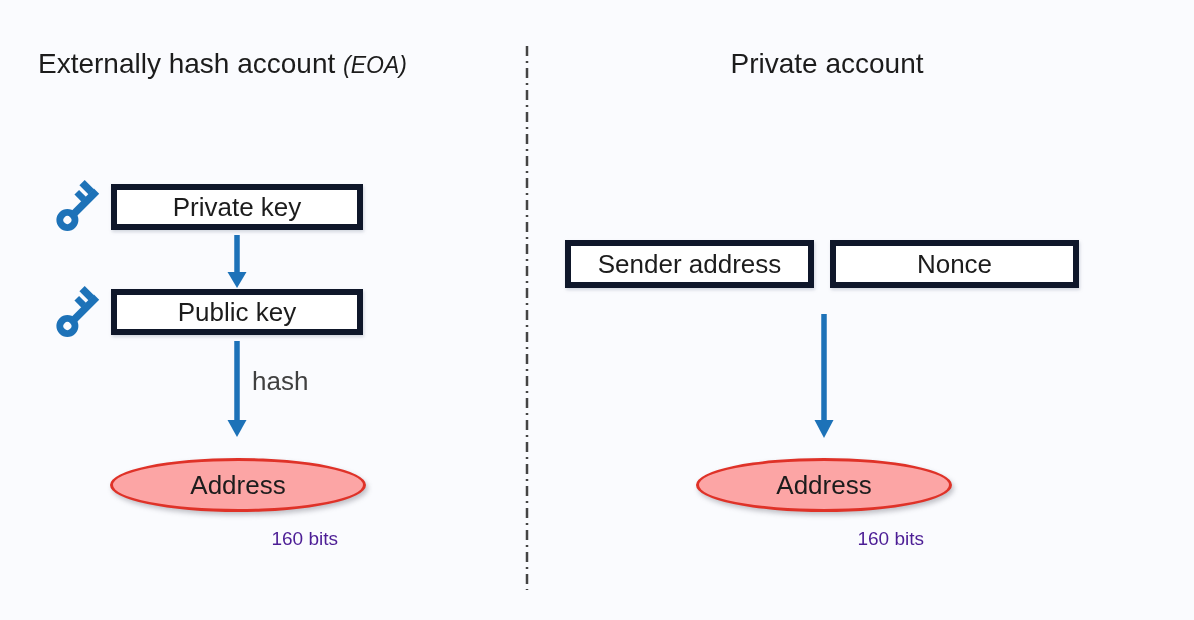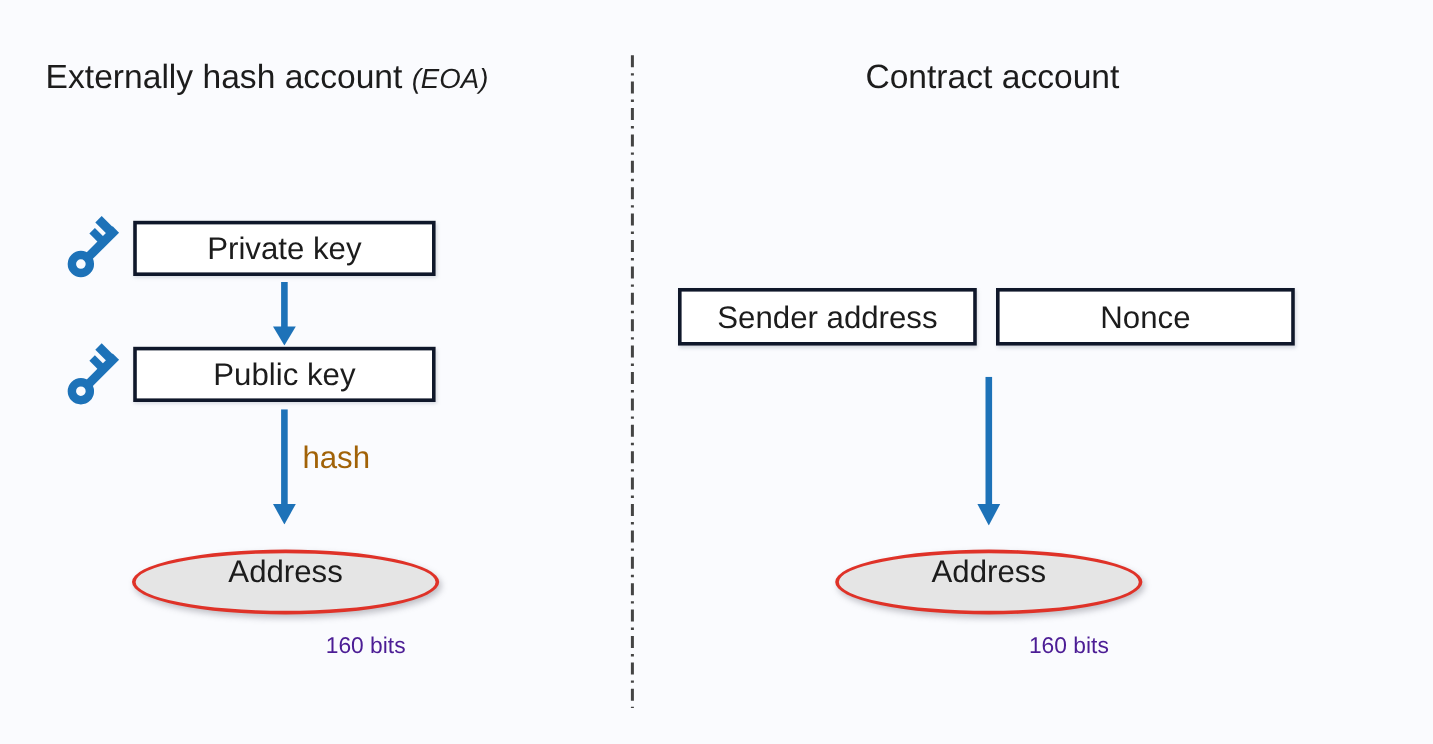--- a/index.html
+++ b/index.html
@@ -21,64 +21,65 @@
   .title {
     font-size: 28px;
     color: #1c1c1c;
     white-space: nowrap;
   }
   .title .suffix { font-size: 23px; font-style: italic; }
 
   .node-box {
     box-sizing: border-box;
     background: #ffffff;
-    border: 3px solid #0f172a;
+    border: 6px solid #0f172a;
     display: flex;
     align-items: center;
     justify-content: center;
     font-size: 26px;
     color: #1c1c1c;
     box-shadow: 1px 2px 3px rgba(140, 150, 165, 0.35);
   }
 
   .ellipse {
     box-sizing: border-box;
-    background: #e5e5e5;
+    background: #fca5a5;
     border: 3px solid #df3228;
     border-radius: 50%;
     display: flex;
+    align-items: center;
     justify-content: center;
     font-size: 26px;
     color: #1c1c1c;
     box-shadow: 2px 3px 5px rgba(120, 120, 130, 0.45);
   }
 
   .flow-label {
     font-size: 26px;
-    color: #a16207;
+    color: #404040;
     white-space: nowrap;
   }
 
   .bits {
     font-size: 19px;
     color: #4c1d95;
     text-align: right;
     width: 200px;
   }
 
   svg { display: block; }
 </style>
 </head>
 <body>
 
 <div class="canvas">
 
   <div class="abs title" style="left:38px; top:48px;"><span>Externally hash account</span>&nbsp;<span class="suffix">(EOA)</span></div>
 
-  <div class="abs title" style="left:677px; top:48px; width:300px; text-align:center;">Contract account</div>
+  <div class="abs title" style="left:677px; top:48px; width:300px; text-align:center;">Private account</div>
 
   <svg class="abs" style="left:521px; top:44px;" width="12" height="548">
     <line x1="6" y1="2" x2="6" y2="546" stroke="#444444" stroke-width="2.5" stroke-dasharray="10 5 2 5"></line>
   </svg>
 
   <svg class="abs" style="left:48px; top:178px;" width="60" height="60" viewBox="0 0 60 60">
     <g transform="rotate(-45 30 30)" fill="#1d72b8" stroke="none">
       <circle cx="14" cy="31" r="7.5" fill="none" stroke="#1d72b8" stroke-width="7"></circle>
       <rect x="20" y="27.5" width="35" height="7.5"></rect>
       <rect x="37" y="18" width="6.5" height="10"></rect>

